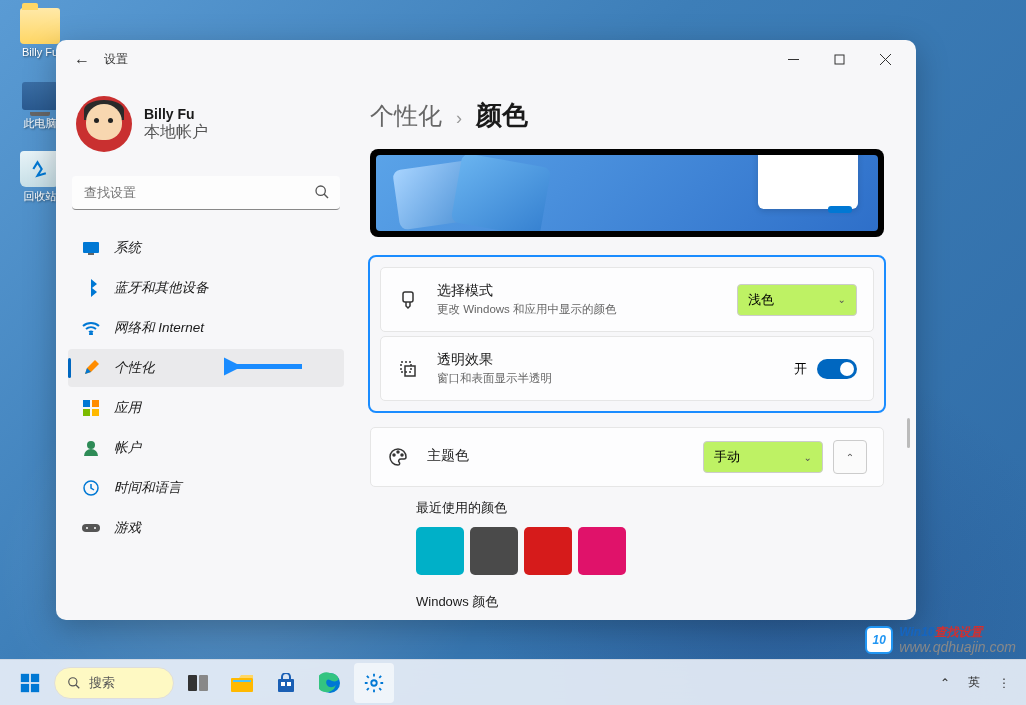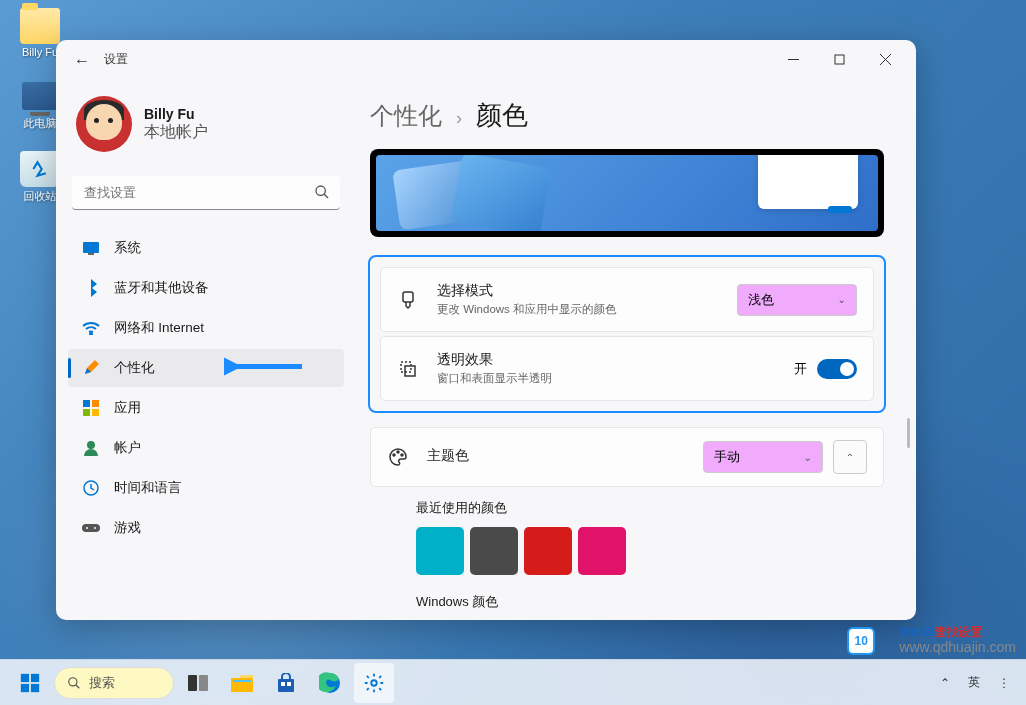--- a/index.html
+++ b/index.html
@@ -41,48 +41,48 @@
 .avatar-eye.l { left: 18px; } .avatar-eye.r { left: 32px; }
 .user-info { display: flex; flex-direction: column; }
 .user-name { font-size: 14px; font-weight: 600; color: #1a1a1a; }
 .user-type { font-size: 16px; color: #555; }
 
 .search-box { margin: 0 8px 18px; position: relative; }
 .search-input { width: 100%; height: 34px; padding: 0 36px 0 12px; border: none; border-bottom: 1px solid #888; border-radius: 4px; background: #fdfdfd; font-size: 13px; outline: none; }
 .search-icon { position: absolute; right: 10px; top: 8px; color: #555; }
 
 .nav-list { display: flex; flex-direction: column; }
-.nav-item { display: flex; align-items: center; height: 38px; padding: 0 14px; border-radius: 4px; cursor: pointer; margin: 1px 4px; font-size: 13.5px; color: #1a1a1a; position: relative; }
+.nav-item { display: flex; align-items: center; height: 38px; padding: 0 14px; border-radius: 4px; cursor: pointer; margin: 1px 4px; font-size: 13.5px; color: #1a1a1a; position: relative; font-style: italic; }
 .nav-item.active { background: #eaeaec; }
 .nav-item.active::before { content: ""; position: absolute; left: 0; top: 9px; bottom: 9px; width: 3px; background: #0067c0; border-radius: 2px; }
 .nav-icon { width: 18px; height: 18px; margin-right: 14px; display: flex; align-items: center; justify-content: center; }
 .arrow-annotation { position: absolute; right: 40px; top: 50%; transform: translateY(-50%); color: #1a8cff; }
 
 
 .main { flex: 1; padding: 0 28px 0 10px; overflow-y: hidden; position: relative; }
 .breadcrumb { display: flex; align-items: baseline; gap: 14px; margin: 20px 0 16px 4px; }
 .bc-parent { font-size: 24px; color: #666; cursor: pointer; }
 .bc-sep { font-size: 18px; color: #999; }
-.bc-current { font-size: 26px; font-weight: 400; color: #1a1a1a; }
+.bc-current { font-size: 26px; font-weight: 700; color: #1a1a1a; }
 
 .preview-card { margin: 0 4px 18px; height: 88px; background: #000; border-radius: 8px; overflow: hidden; position: relative; padding: 6px; }
 .preview-inner { width: 100%; height: 100%; background: linear-gradient(135deg, #5aa3e8 0%, #2e6fc9 100%); border-radius: 4px; position: relative; overflow: hidden; }
 .preview-inner::before { content: ""; position: absolute; top: 10px; left: 20px; width: 80px; height: 60px; background: linear-gradient(135deg, #a8d4ff 0%, #4a8fd4 100%); border-radius: 8px; transform: rotate(-8deg); }
 .preview-inner::after { content: ""; position: absolute; top: 5px; left: 80px; width: 90px; height: 70px; background: linear-gradient(135deg, #6ab4f0 0%, #3580d0 100%); border-radius: 8px; transform: rotate(10deg); }
 .preview-window { position: absolute; right: 20px; top: -16px; width: 100px; height: 70px; background: #fff; border-radius: 6px; box-shadow: 0 2px 6px rgba(0,0,0,0.15); padding: 6px; }
 .preview-accent { position: absolute; right: 26px; bottom: 18px; width: 24px; height: 7px; background: #0078d4; border-radius: 3px; }
 
 .highlight-group { border: 2px solid #1a8cff; border-radius: 8px; padding: 10px; margin: 0 2px 14px; }
 .setting-row { display: flex; align-items: center; background: #fdfdfe; border: 1px solid #e6e6e6; border-radius: 5px; padding: 14px 16px; margin-bottom: 4px; }
 .setting-row:last-child { margin-bottom: 0; }
 .setting-ricon { width: 22px; height: 22px; margin-right: 18px; color: #333; display: flex; align-items: center; justify-content: center; }
 .setting-text { flex: 1; }
 .setting-title { font-size: 14px; color: #1a1a1a; margin-bottom: 2px; }
 .setting-desc { font-size: 11.5px; color: #666; }
-.dropdown { width: 120px; height: 32px; border: 1px solid #ccc; border-radius: 4px; background: #f0abfc; display: flex; align-items: center; padding: 0 10px; font-size: 13px; cursor: pointer; justify-content: space-between; }
+.dropdown { width: 120px; height: 32px; border: 1px solid #ccc; border-radius: 4px; background: #bef264; display: flex; align-items: center; padding: 0 10px; font-size: 13px; cursor: pointer; justify-content: space-between; }
 .toggle-wrap { display: flex; align-items: center; gap: 10px; }
 .toggle-label { font-size: 13px; }
 .toggle { width: 40px; height: 20px; background: #0067c0; border-radius: 10px; position: relative; cursor: pointer; }
 .toggle::after { content: ""; position: absolute; right: 3px; top: 3px; width: 14px; height: 14px; background: #fff; border-radius: 50%; }
 
 .accent-row { display: flex; align-items: center; background: #fdfdfe; border: 1px solid #e6e6e6; border-radius: 5px; padding: 12px 16px; margin: 0 4px 12px; }
 .expand-btn { width: 34px; height: 34px; border: 1px solid #ccc; border-radius: 4px; background: #fbfbfb; display: flex; align-items: center; justify-content: center; margin-left: 10px; cursor: pointer; }
 
 .colors-block { margin: 0 4px 0 50px; }
 .colors-title { font-size: 13px; color: #1a1a1a; margin-bottom: 10px; }
@@ -95,21 +95,21 @@
 
 .taskbar { position: absolute; bottom: 0; left: 0; right: 0; height: 46px; background: rgba(240,244,250,0.88); backdrop-filter: blur(20px); display: flex; align-items: center; padding: 0 10px; border-top: 1px solid rgba(0,0,0,0.06); }
 .tb-left { display: flex; align-items: center; gap: 4px; }
 .tb-btn { width: 40px; height: 40px; display: flex; align-items: center; justify-content: center; border-radius: 4px; cursor: pointer; }
 .start-btn svg { width: 22px; height: 22px; }
 .search-pill { width: 120px; height: 32px; background: #fef9c3; border: 1px solid #ddd; border-radius: 16px; display: flex; align-items: center; padding: 0 12px; font-size: 13px; color: #555; gap: 8px; cursor: pointer; }
 .tb-right { margin-left: auto; display: flex; align-items: center; gap: 6px; font-size: 12px; color: #333; }
 .tray-item { padding: 4px 6px; cursor: pointer; }
 
 
-.watermark { position: absolute; bottom: 50px; right: 10px; display: flex; align-items: center; gap: 24px; }
+.watermark { position: absolute; bottom: 50px; right: 10px; display: flex; gap: 6px; font-style: italic; }
 .wm-badge { width: 28px; height: 28px; background: #fff; border: 2px solid #2196f3; border-radius: 6px; display: flex; align-items: center; justify-content: center; font-size: 12px; font-weight: bold; color: #2196f3; }
 .wm-text { display: flex; flex-direction: column; line-height: 1.1; }
 .wm-title { font-size: 12px; font-weight: bold; color: #1565c0; }
 .wm-title .red { color: #d32f2f; }
 .wm-url { font-size: 14px; color: #888; }
 
 .chevron { font-size: 10px; color: #555; }
 </style>
 </head>
 <body>

